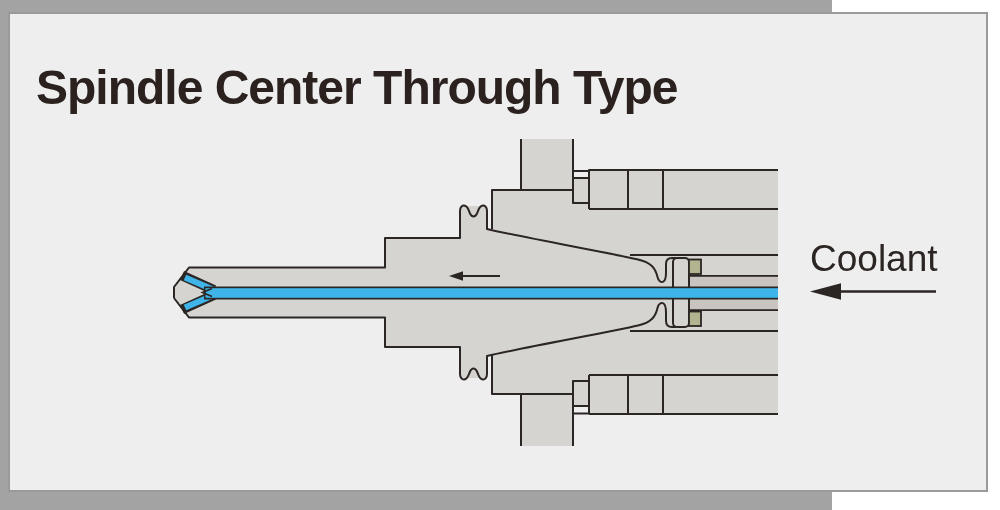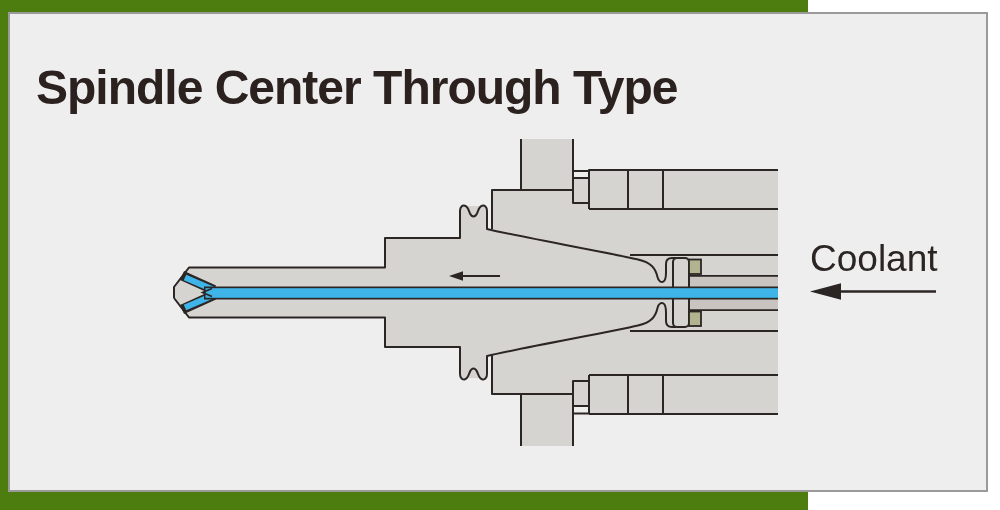--- a/index.html
+++ b/index.html
@@ -1,17 +1,17 @@
 <!DOCTYPE html>
 <html style="--panel-bg: #efeeee; --panel-border: #9c9a99; --part-fill: #d6d4d1; --outline: #2b2523; --coolant-blue: #3fb4e8; --tube-taupe: #c9c4bf; --seal-khaki: #b2b48f; --title-text: #2b2220;"><head>
 <meta charset="utf-8">
 <style>
   html,body{margin:0;padding:0;background:#ffffff;}
-  .stage{position:relative;width:808px;height:510px;background:#4d7c0f;
-         font-family:"Liberation Sans", sans-serif;}
+  .stage{position:relative;width:808px;height:510px;background:#a3a3a3;
+         font-family:"Liberation Sans", sans-serif;padding-left:24px;}
   .panel{position:absolute;left:8px;top:12px;width:980px;height:480px;
          background:var(--panel-bg,#efeeee);
          border:2px solid var(--panel-border,#9c9a99);box-sizing:border-box;}
   svg{position:absolute;left:0;top:0;}
   .part{fill:var(--part-fill,#d6d4d1);stroke:none;}
   .ln{fill:none;stroke:var(--outline,#2b2523);stroke-width:2;
       stroke-linejoin:round;stroke-linecap:butt;}
   .lnthin{fill:none;stroke:var(--outline,#2b2523);stroke-width:1.8;}
   .partln{fill:var(--part-fill,#d6d4d1);stroke:var(--outline,#2b2523);
           stroke-width:2;stroke-linejoin:round;}

